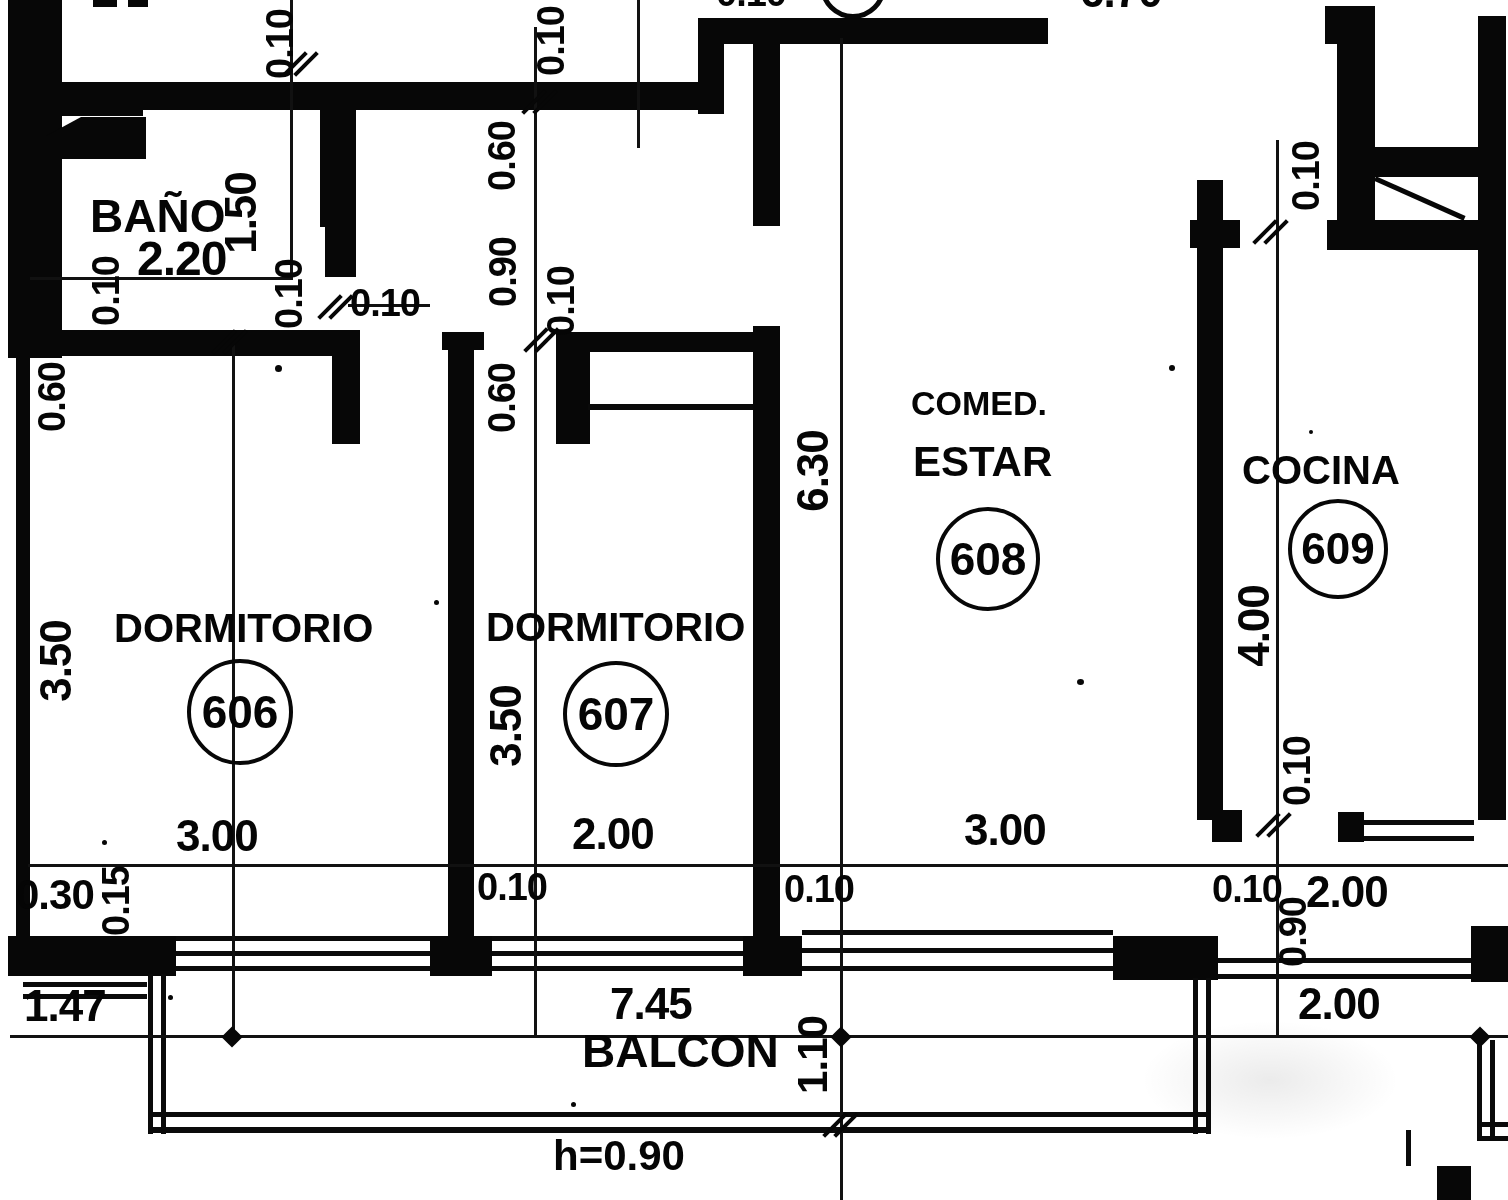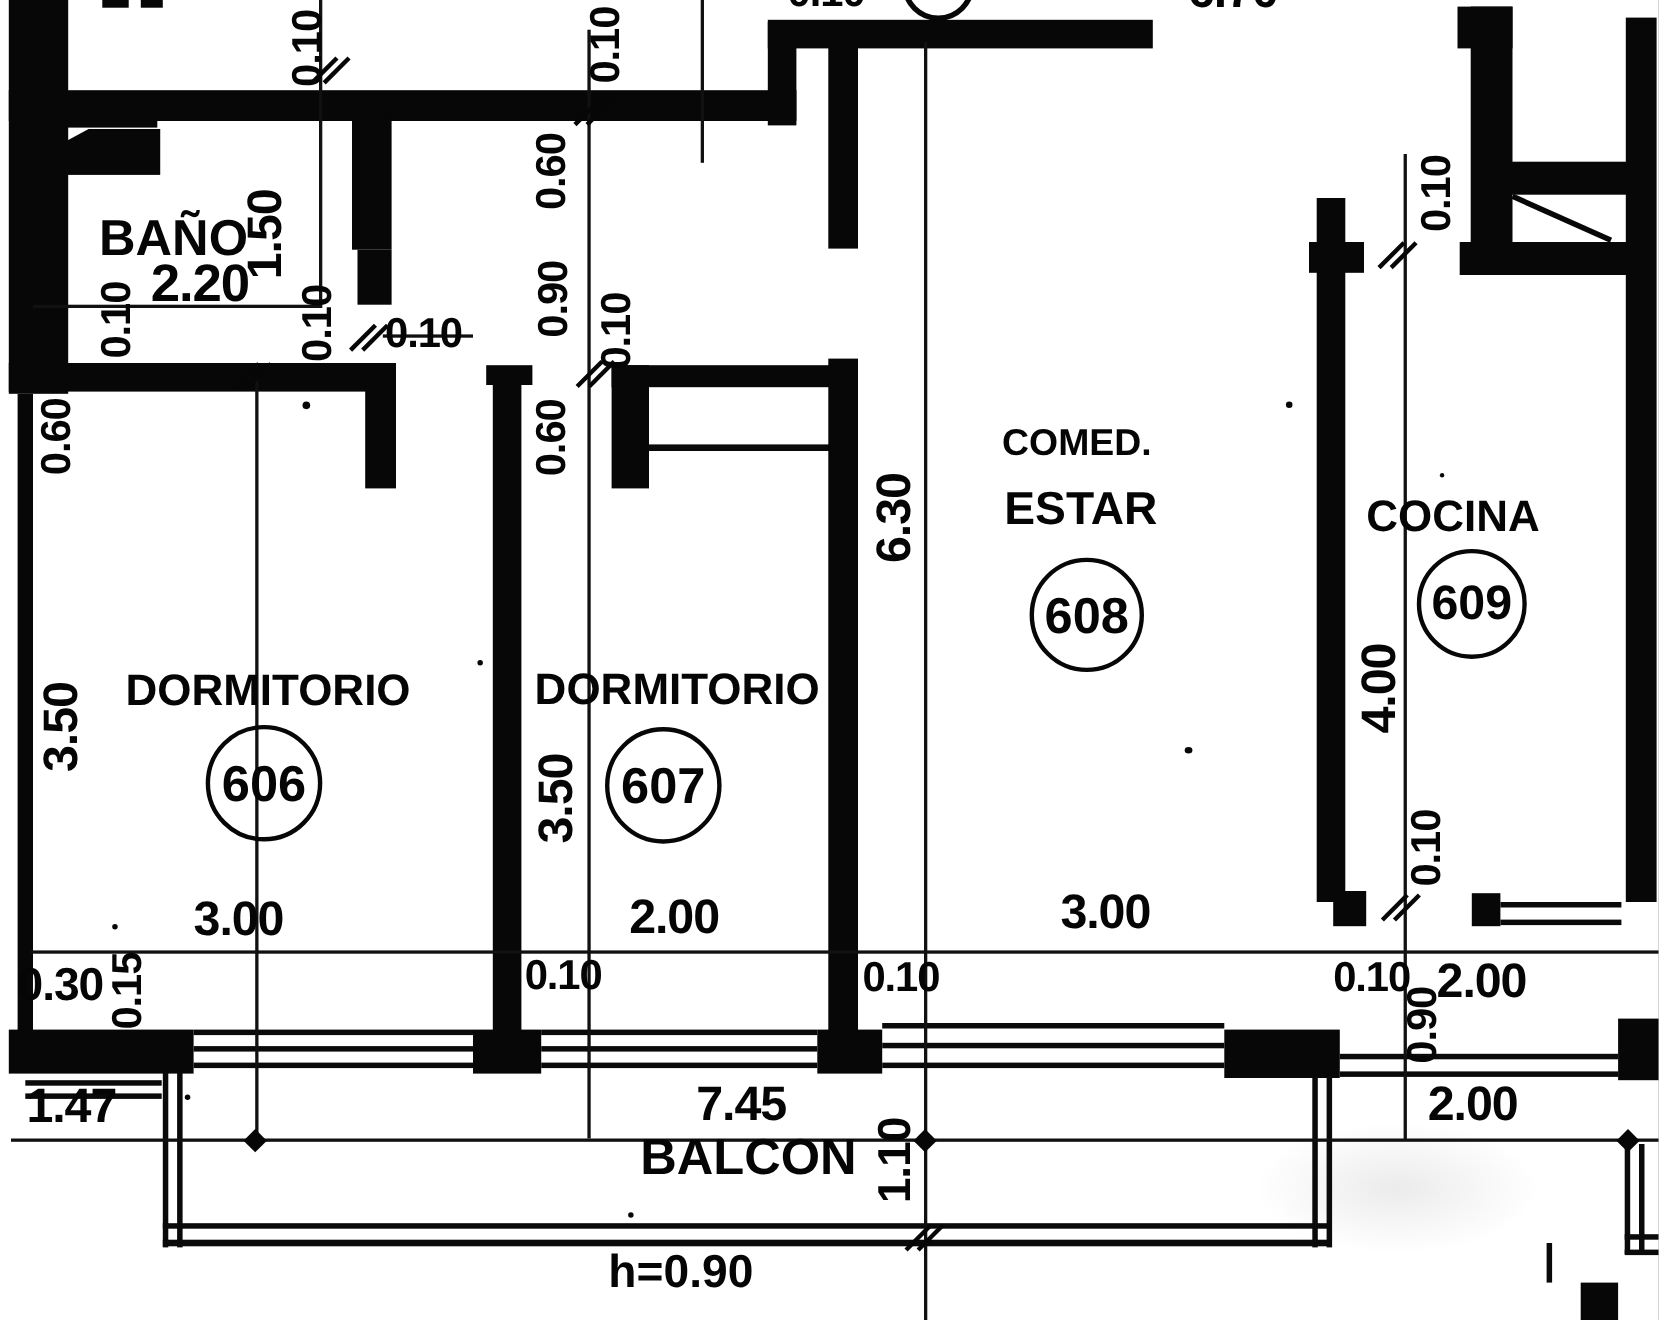--- a/index.html
+++ b/index.html
@@ -158,21 +158,21 @@
   <div class="dot" style="left:1480px;top:1037px"></div>
 
   <div class="hlbl" style="left:90px;top:193px;font-size:46px">BAÑO</div>
 
   <div class="hlbl" style="left:114px;top:608px;font-size:40px">DORMITORIO</div>
   <div class="circle" style="left:240px;top:712px;width:98px;height:98px;font-size:46px">
     <span>606</span>
   </div>
 
   <div class="hlbl" style="left:486px;top:607px;font-size:40px">DORMITORIO</div>
-  <div class="circle" style="left:603px;top:714px;width:98px;height:98px;font-size:46px">
+  <div class="circle" style="left:616px;top:714px;width:98px;height:98px;font-size:46px">
     <span>607</span>
   </div>
 
   <div class="hlbl" style="left:911px;top:386px;font-size:34px">COMED.</div>
   <div class="hlbl" style="left:913px;top:441px;font-size:42px">ESTAR</div>
   <div class="circle" style="left:988px;top:559px;width:96px;height:96px;font-size:46px">
     <span>608</span>
   </div>
 
   <div class="hlbl" style="left:1242px;top:450px;font-size:40px">COCINA</div>
@@ -188,21 +188,21 @@
   <div class="hlbl fs-b" style="left:176px;top:814px">3.00</div>
   <div class="hlbl fs-s" style="left:16px;top:874px;font-size:42px">0.30</div>
   <div class="hlbl fs-b" style="left:24px;top:984px">1.47</div>
   <div class="hlbl fs-b" style="left:572px;top:812px">2.00</div>
   <div class="hlbl fs-s" style="left:477px;top:868px">0.10</div>
   <div class="hlbl fs-b" style="left:964px;top:808px">3.00</div>
   <div class="hlbl fs-s" style="left:784px;top:870px">0.10</div>
   <div class="hlbl fs-s" style="left:1212px;top:870px">0.10</div>
   <div class="hlbl fs-b" style="left:1306px;top:870px">2.00</div>
   <div class="hlbl fs-b" style="left:1298px;top:982px">2.00</div>
-  <div class="hlbl fs-b" style="left:633px;top:982px">7.45</div>
+  <div class="hlbl fs-b" style="left:610px;top:982px">7.45</div>
 
   <div class="hlbl fs-s" style="left:716px;top:-26px">0.10</div>
   <div class="hlbl fs-b" style="left:1080px;top:-30px">6.70</div>
   <div class="circle" style="left:853px;top:-14px;width:56px;height:56px;border-width:5px"></div>
   <div class="w" style="left:93px;top:0;width:24px;height:7px"></div>
   <div class="w" style="left:128px;top:0;width:20px;height:7px"></div>
 
   <div class="vlbl fs-s" style="left:280px;top:44px">0.10</div>
   <div class="vlbl fs-b" style="left:241px;top:213px">1.50</div>
   <div class="vlbl fs-s" style="left:106px;top:291px">0.10</div>

